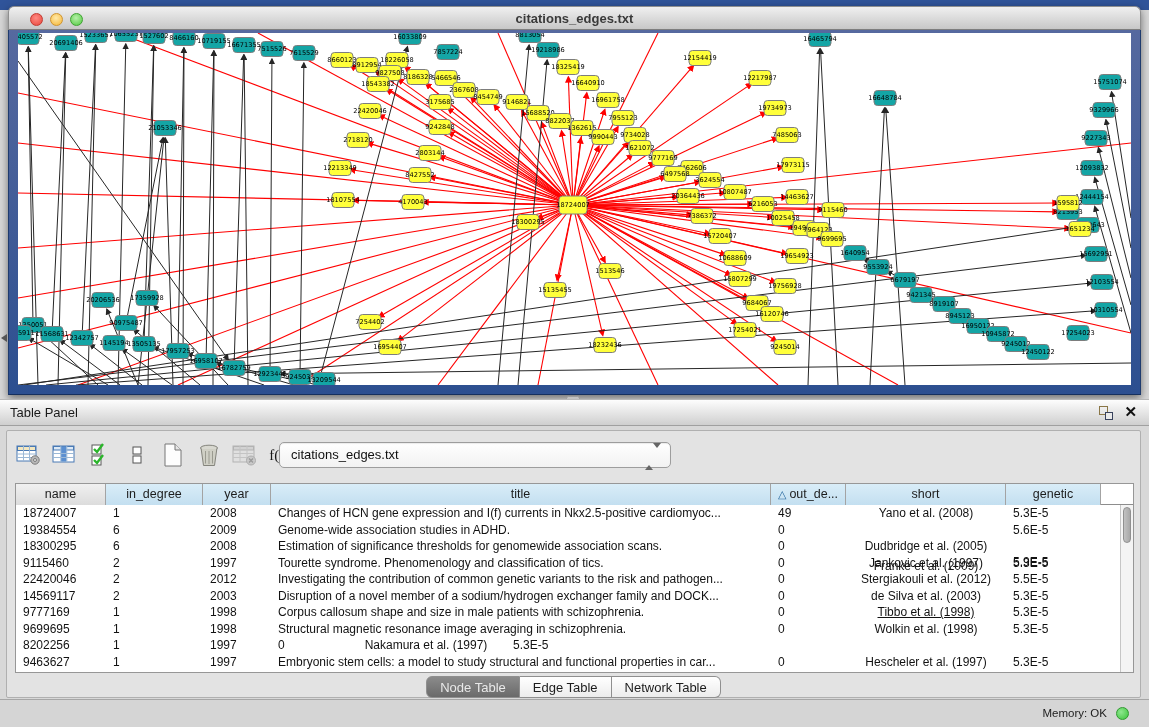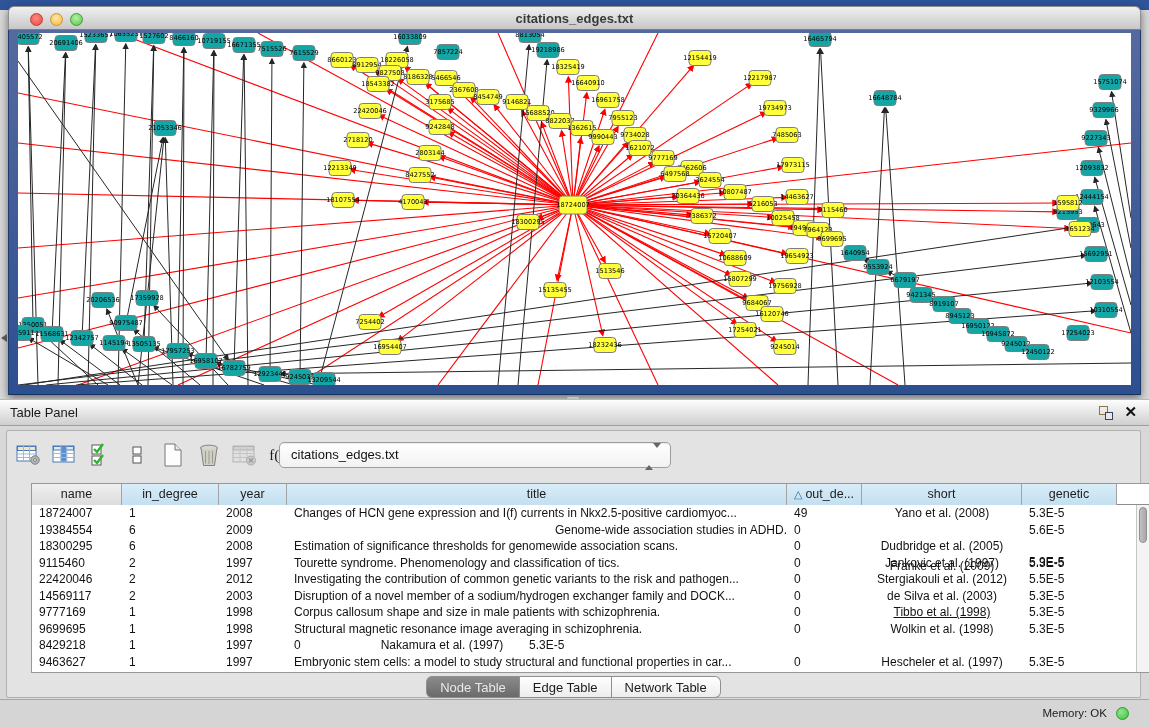--- a/index.html
+++ b/index.html
@@ -62,21 +62,21 @@
     background:linear-gradient(#ffffff,#f2f2f2); border:1px solid #9d9d9d;
     border-radius:5px; box-shadow:inset 0 1px 1px rgba(0,0,0,.08); }
   #source-select .val { position:absolute; left:11px; line-height:24px; font-size:13px; color:#111; }
   #source-select .steppers { position:absolute; right:9px; top:5px; }
   #source-select .steppers .up { width:0;height:0;border-left:4px solid transparent;
     border-right:4px solid transparent;border-bottom:5px solid #666; margin-bottom:3px;}
   #source-select .steppers .dn { width:0;height:0;border-left:4px solid transparent;
     border-right:4px solid transparent;border-top:5px solid #666;}
 
   
-  #node-table { position:absolute; left:24px; top:52px; width:1119px; height:190px;
+  #node-table { position:absolute; left:8px; top:52px; width:1119px; height:190px;
     background:#fff; border:1px solid #979797; overflow:hidden; }
   #thead { display:flex; height:21px; border-bottom:1px solid #8d8d8d; }
   .th { height:21px; line-height:20px; text-align:center; font-size:12.5px; color:#1c1c1c;
     border-right:1px solid #a3a3a3; background:linear-gradient(#d9edf8,#c3dff0);
     overflow:hidden; white-space:nowrap; flex:0 0 auto; }
   .th.gray { background:linear-gradient(#f0f0f0,#dcdcdc); }
   .th .sort { color:#2a6aa0; font-size:11px; margin-right:3px; }
   .tr { display:flex; height:16.5px; }
   .td { height:16.5px; line-height:16.5px; font-size:12px; color:#121212;
     padding-left:7px; overflow:hidden; white-space:nowrap; flex:0 0 auto; }
@@ -849,21 +849,21 @@
           <div class="td" style="width: 68px;">2008</div>
           <div class="td" style="width: 500px;">Changes of HCN gene expression and I(f) currents in Nkx2.5-positive cardiomyoc...</div>
           <div class="td" style="width: 75px;">49</div>
           <div class="td center" style="width: 160px;">Yano et al. (2008)</div>
           <div class="td" style="width: 95px;">5.3E-5</div>
         </div>
         <div class="tr">
           <div class="td" style="width: 90px;">19384554</div>
           <div class="td" style="width: 97px;">6</div>
           <div class="td" style="width: 68px;">2009</div>
-          <div class="td" style="width: 500px; text-align: right;">Genome-wide association studies in ADHD.</div>
+          <div class="td" style="width: 500px;">Genome-wide association studies in ADHD.</div>
           <div class="td" style="width: 75px;">0</div>
           <div class="td center" style="width: 160px; margin-top: 36px;">Franke et al. (2009)</div>
           <div class="td" style="width: 95px;">5.6E-5</div>
         </div>
         <div class="tr">
           <div class="td" style="width: 90px;">18300295</div>
           <div class="td" style="width: 97px;">6</div>
           <div class="td" style="width: 68px;">2008</div>
           <div class="td" style="width: 500px;">Estimation of significance thresholds for genomewide association scans.</div>
           <div class="td" style="width: 75px;">0</div>
@@ -909,21 +909,21 @@
         <div class="tr">
           <div class="td" style="width: 90px;">9699695</div>
           <div class="td" style="width: 97px;">1</div>
           <div class="td" style="width: 68px;">1998</div>
           <div class="td" style="width: 500px;">Structural magnetic resonance image averaging in schizophrenia.</div>
           <div class="td" style="width: 75px;">0</div>
           <div class="td center" style="width: 160px;">Wolkin et al. (1998)</div>
           <div class="td" style="width: 95px;">5.3E-5</div>
         </div>
         <div class="tr">
-          <div class="td" style="width: 90px;">8429218</div>
+          <div class="td" style="width: 90px;">8202256</div>
           <div class="td" style="width: 97px;">1</div>
           <div class="td" style="width: 68px;">1997</div>
           <div class="td" style="width: 75px;">0</div>
           <div class="td center" style="width: 160px;">Nakamura et al. (1997)</div>
           <div class="td" style="width: 95px;">5.3E-5</div>
         </div>
         <div class="tr">
           <div class="td" style="width: 90px;">9463627</div>
           <div class="td" style="width: 97px;">1</div>
           <div class="td" style="width: 68px;">1997</div>

